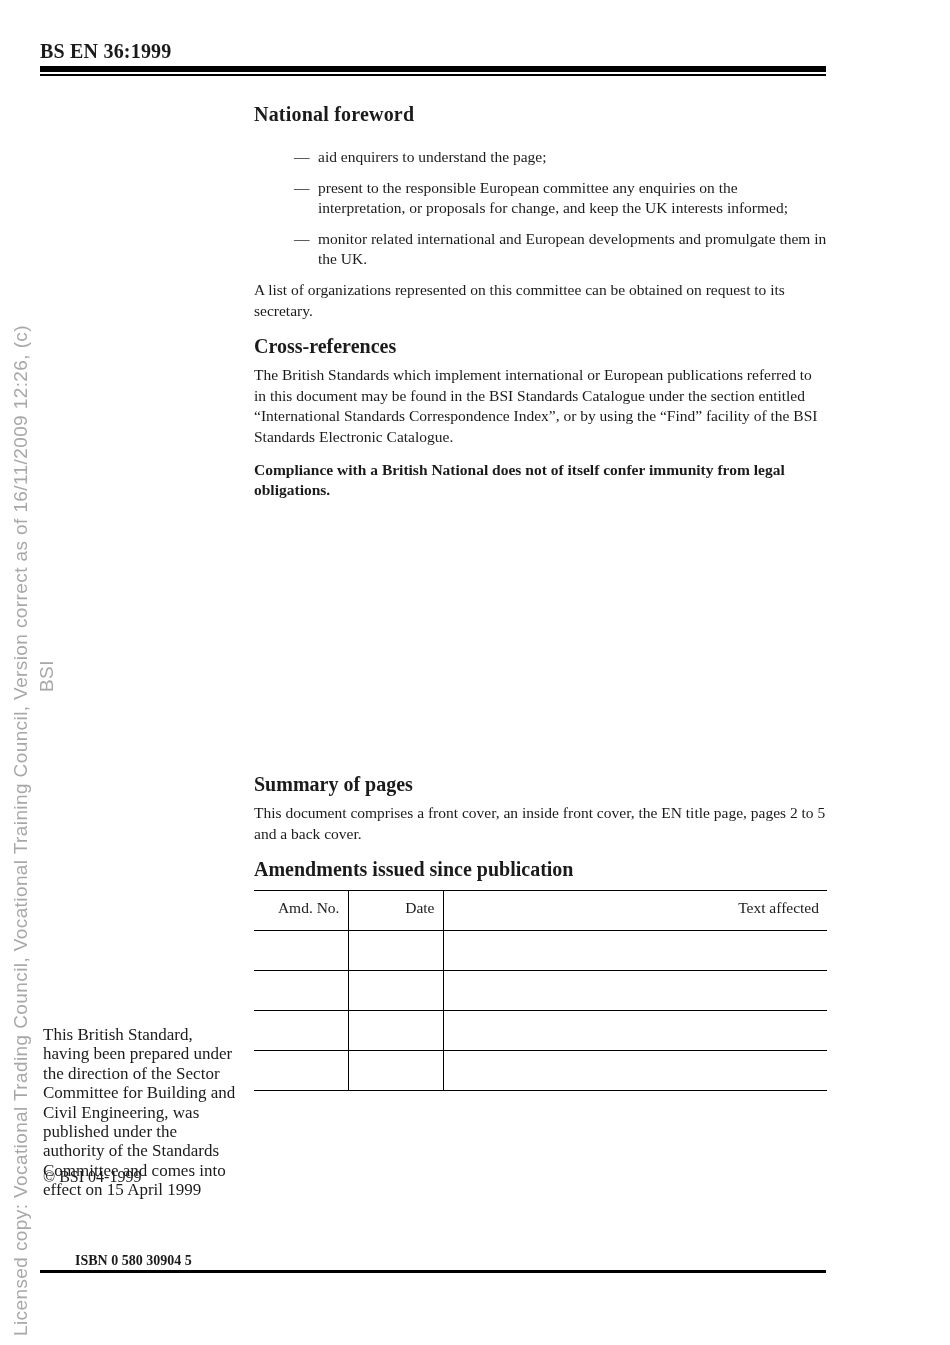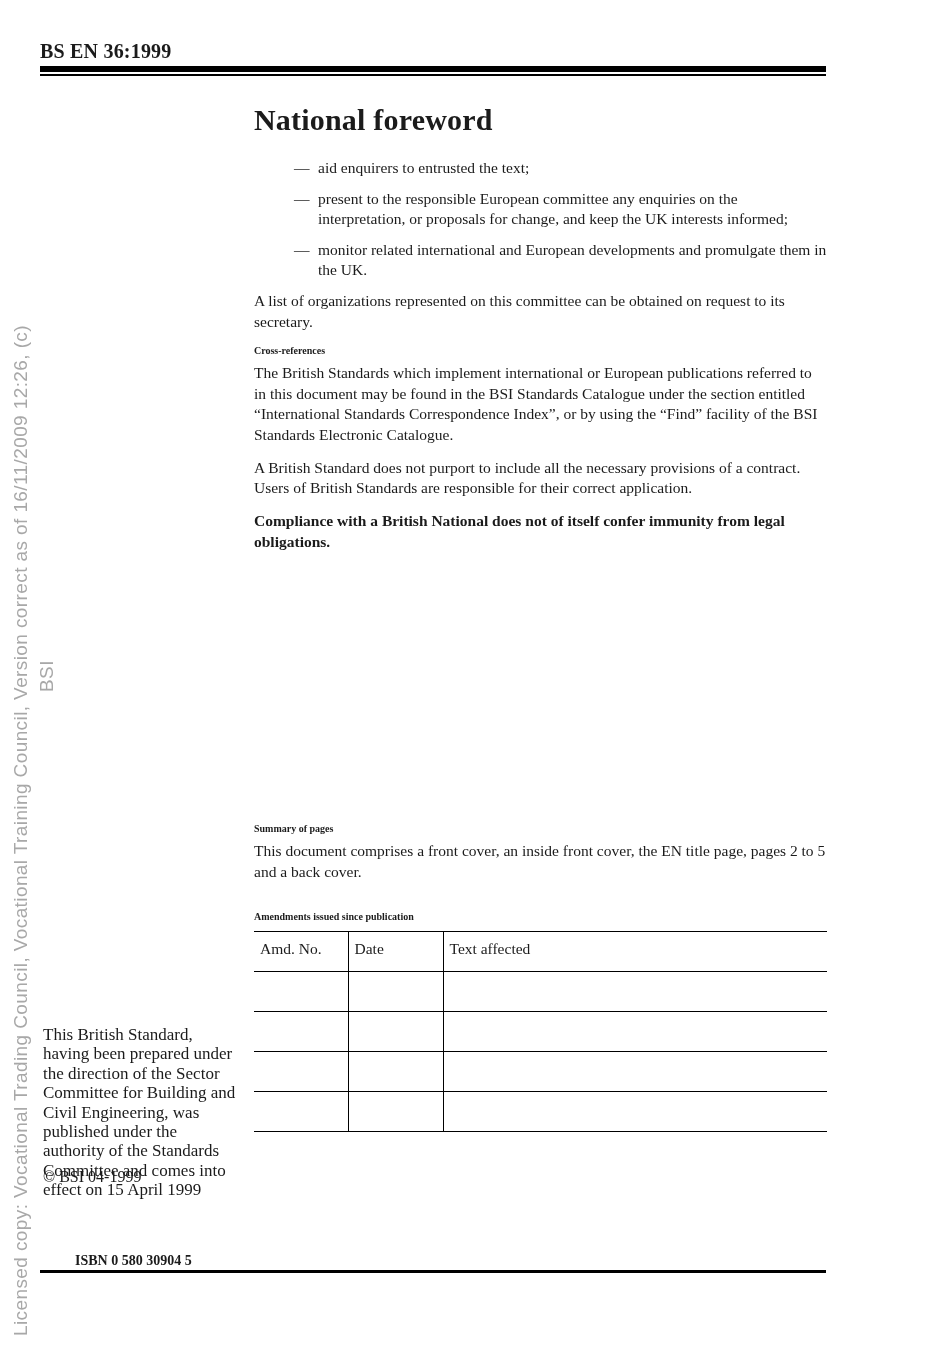--- a/index.html
+++ b/index.html
@@ -36,50 +36,50 @@
   }
 
   .top-rule { position:absolute; left:40px; top:66px; width:786px; }
   .top-rule .bar  { height:6px; background:#000; }
   .top-rule .line { height:2px; background:#000; margin-top:2px; }
 
   .main-col {
     position:absolute; left:254px; top:103px; width:573px;
   }
   h1.title {
-    font-size:30px; font-weight:bold; margin:0 0 22px 0;
+    font-size:20px; font-weight:bold; margin:0 0 22px 0;
     letter-spacing:0.2px; line-height:1.1;
   }
   p.body {
     font-size:15.5px; line-height:1.33; margin:0 0 12px 0;
   }
   ul.bullets {
     list-style:none; margin:4px 0 4px 0; padding:0 0 0 40px;
   }
   ul.bullets li {
     display:flex; margin:0 0 10px 0;
     font-size:15.5px; line-height:1.33;
   }
   ul.bullets .marker { width:24px; flex:none; }
   h2.subhead {
-    font-size:10px; font-weight:bold; margin:6px 0 6px 0; line-height:1.3;
+    font-size:20px; font-weight:bold; margin:6px 0 6px 0; line-height:1.3;
   }
   p.compliance {
     font-size:15.5px; font-weight:bold; line-height:1.33; margin:4px 0 0 0;
   }
   h2.summary-head { margin-top:270px; }
-  h2.amendments-head { margin-top:28px; margin-bottom:8px; }
+  h2.amendments-head { margin-top:12px; margin-bottom:8px; }
 
   table.amendments {
     width:100%; border-collapse:collapse; margin-top:4px;
     border-top:1.5px solid #000; border-bottom:1.5px solid #000;
   }
   table.amendments th, table.amendments td {
     border-bottom:1.5px solid #000;
-    font-size:15.5px; font-weight:normal; text-align:left;
+    font-size:15.5px; font-weight:normal; text-align:right;
     vertical-align:top; padding:8px 8px 0 6px; height:40px;
     box-sizing:border-box;
   }
   table.amendments th:nth-child(2), table.amendments td:nth-child(2),
   table.amendments th:nth-child(3), table.amendments td:nth-child(3) {
     border-left:1.5px solid #000;
   }
   table.amendments .col-amd  { width:94px; }
   table.amendments .col-date { width:95px; }
 
@@ -113,37 +113,36 @@
   <div class="line"></div>
 </div>
 
 <div class="main-col">
   <h1 class="title">National foreword</h1>
 
 
   <ul class="bullets">
     <li>
       <span class="marker">—</span>
-      <span>aid enquirers to entrusted the text;</span>
+      <span>aid enquirers to understand the page;</span>
     </li>
     <li>
       <span class="marker">—</span>
       <span>present to the responsible European committee any enquiries on the interpretation, or proposals for change, and keep the UK interests informed;</span>
     </li>
     <li>
       <span class="marker">—</span>
       <span>monitor related international and European developments and promulgate them in the UK.</span>
     </li>
   </ul>
 
   <p class="body">A list of organizations represented on this committee can be obtained on request to its secretary.</p>
 
   <h2 class="subhead">Cross-references</h2>
   <p class="body">The British Standards which implement international or European publications referred to in this document may be found in the BSI Standards Catalogue under the section entitled “International Standards Correspondence Index”, or by using the “Find” facility of the BSI Standards Electronic Catalogue.</p>
-  <p class="body">A British Standard does not purport to include all the necessary provisions of a contract. Users of British Standards are responsible for their correct application.</p>
 
   <p class="compliance">Compliance with a British National does not of itself confer immunity from legal obligations.</p>
 
   <h2 class="subhead summary-head">Summary of pages</h2>
   <p class="body">This document comprises a front cover, an inside front cover, the EN title page, pages 2 to 5 and a back cover.</p>
 
   <h2 class="subhead amendments-head">Amendments issued since publication</h2>
 
   <table class="amendments">
     <thead>

